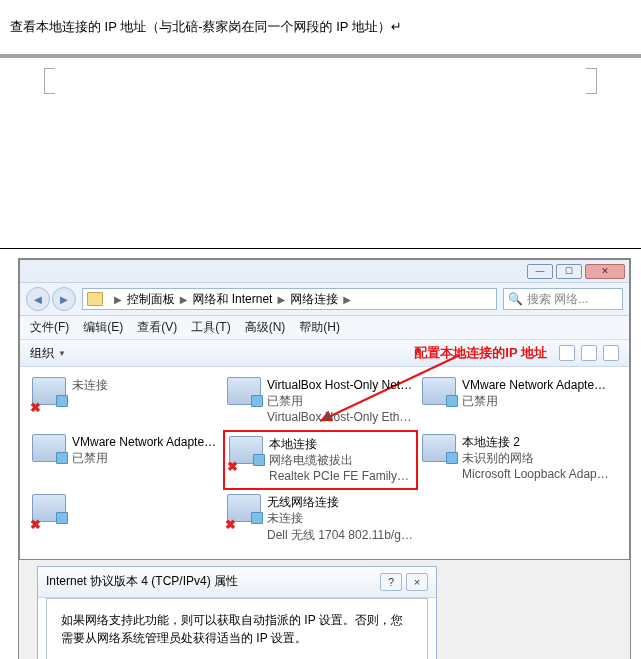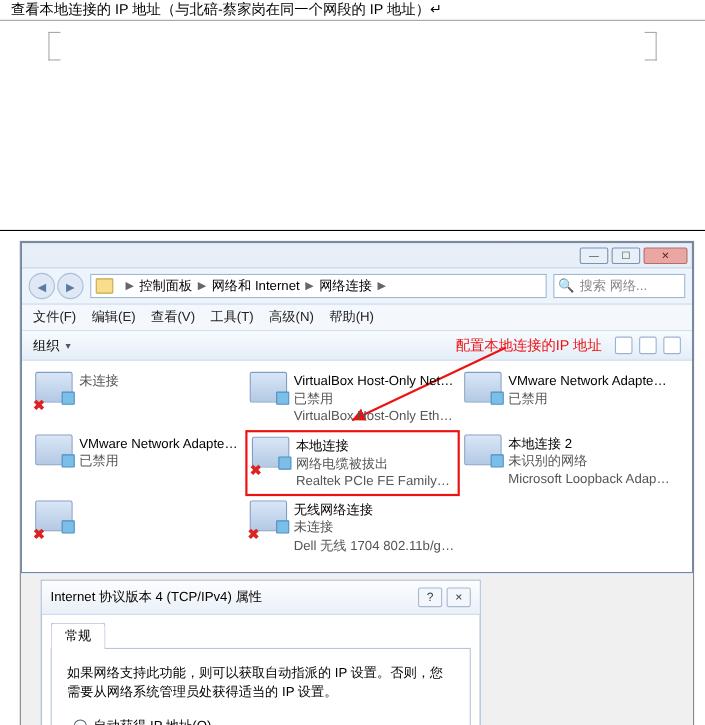--- a/index.html
+++ b/index.html
@@ -1,18 +1,18 @@
 <!DOCTYPE html>
 <html><head>
 <meta charset="utf-8">
 <style>
   * { box-sizing: border-box; }
   body { margin: 0; font-family: "Microsoft YaHei", "SimSun", Tahoma, sans-serif; font-size: 12px; background: #fff; }
   .page { width: 641px; }
-  .doc-header { border-bottom: 1px solid #a3a3a3; padding: 0 10px; font-size: 13px; }
+  .doc-header { border-bottom: 4px solid #a3a3a3; padding: 18px 10px; font-size: 13px; }
   .doc-gap { height: 190px; position: relative; }
   .doc-gap::before, .doc-gap::after { content:""; position:absolute; width:10px; height:24px; border:1px solid #aaa; top:10px; }
   .doc-gap::before { left:44px; border-right:none; }
   .doc-gap::after { right:44px; border-left:none; }
   .doc-sep { border-top:1px solid #000; height:10px; }
 
   .screenshot { margin: 0 10px 10px 18px; border:1px solid #888; background:#f0f0f0; }
 
   .window-frame { background: linear-gradient(#e8eff8,#d7e4f2); border:1px solid #6a8bb8; }
   .title-bar { display:flex; justify-content:flex-end; align-items:center; height:22px; padding:0 4px; gap:3px; }
@@ -26,21 +26,21 @@
   .addr-bar .folder-icon { width:16px; height:14px; background:#f7dd8c; border:1px solid #c9a84a; border-radius:1px; margin-right:6px; }
   .crumb-sep { color:#666; margin:0 5px; font-size:10px; }
   .search-box { width:120px; background:#fff; border:1px solid #9db7d6; height:22px; display:flex; align-items:center; padding:0 4px; color:#888; }
   .search-box .mag { margin-right:4px; color:#5b7aa6; }
 
   .menu-bar { display:flex; gap:14px; padding:3px 10px; background:#f4f8fd; border-bottom:1px solid #d3def0; color:#222; }
   .toolbar { display:flex; align-items:center; padding:4px 10px; background:linear-gradient(#f7fbff,#e4edf8); border-bottom:1px solid #cdd9eb; position:relative; }
   .toolbar .org { display:flex; align-items:center; gap:4px; }
   .toolbar .tri { font-size:8px; color:#555; }
   .toolbar .spacer { flex:1; }
-  .toolbar .annot { color:#e11; font-weight:normal; font-size:13px; }
+  .toolbar .annot { color:#e11; font-weight:bold; font-size:13px; }
   .toolbar .view-icons { display:flex; gap:6px; margin-left:12px; }
   .view-icons span { width:16px; height:16px; border:1px solid #9bb2d2; background:#fff; border-radius:2px; }
 
   .conn-area { background:#fff; padding:6px 4px 12px 8px; display:flex; flex-wrap:wrap; position:relative; }
   .conn-item { width:195px; display:flex; gap:6px; padding:4px 4px; align-items:flex-start; position:relative; }
   .conn-item .icon-box { width:34px; height:34px; position:relative; flex-shrink:0; }
   .net-icon { width:34px; height:28px; background:linear-gradient(#d9e6f6,#b4c9e4); border:1px solid #7f9cc1; border-radius:2px; position:relative; }
   .net-icon::after { content:""; position:absolute; right:-3px; bottom:-3px; width:10px; height:10px; background:#7bbfe9; border:1px solid #4f8fc2; border-radius:1px; }
   .overlay-x { position:absolute; left:-2px; bottom:-4px; color:#d22; font-weight:bold; font-size:13px; }
   .conn-text { line-height:1.35; min-width:0; }
@@ -206,23 +206,20 @@
           </div>
         </div>
     </div>
 
     <div class="dialog">
       <div class="dlg-title">
         <span class="t">Internet 协议版本 4 (TCP/IPv4) 属性</span>
         <span class="dlg-btn">?</span>
         <span class="dlg-btn">×</span>
       </div>
-      <div class="tab-strip">
-        <span class="tab">常规</span>
-      </div>
       <div class="tab-body">
         <div class="desc">如果网络支持此功能，则可以获取自动指派的 IP 设置。否则，您需要从网络系统管理员处获得适当的 IP 设置。</div>
         <div class="radio-row">
           <span class="radio"></span>
           <span>自动获得 IP 地址(O)</span>
         </div>
 
       </div>
     </div>
   </div>

